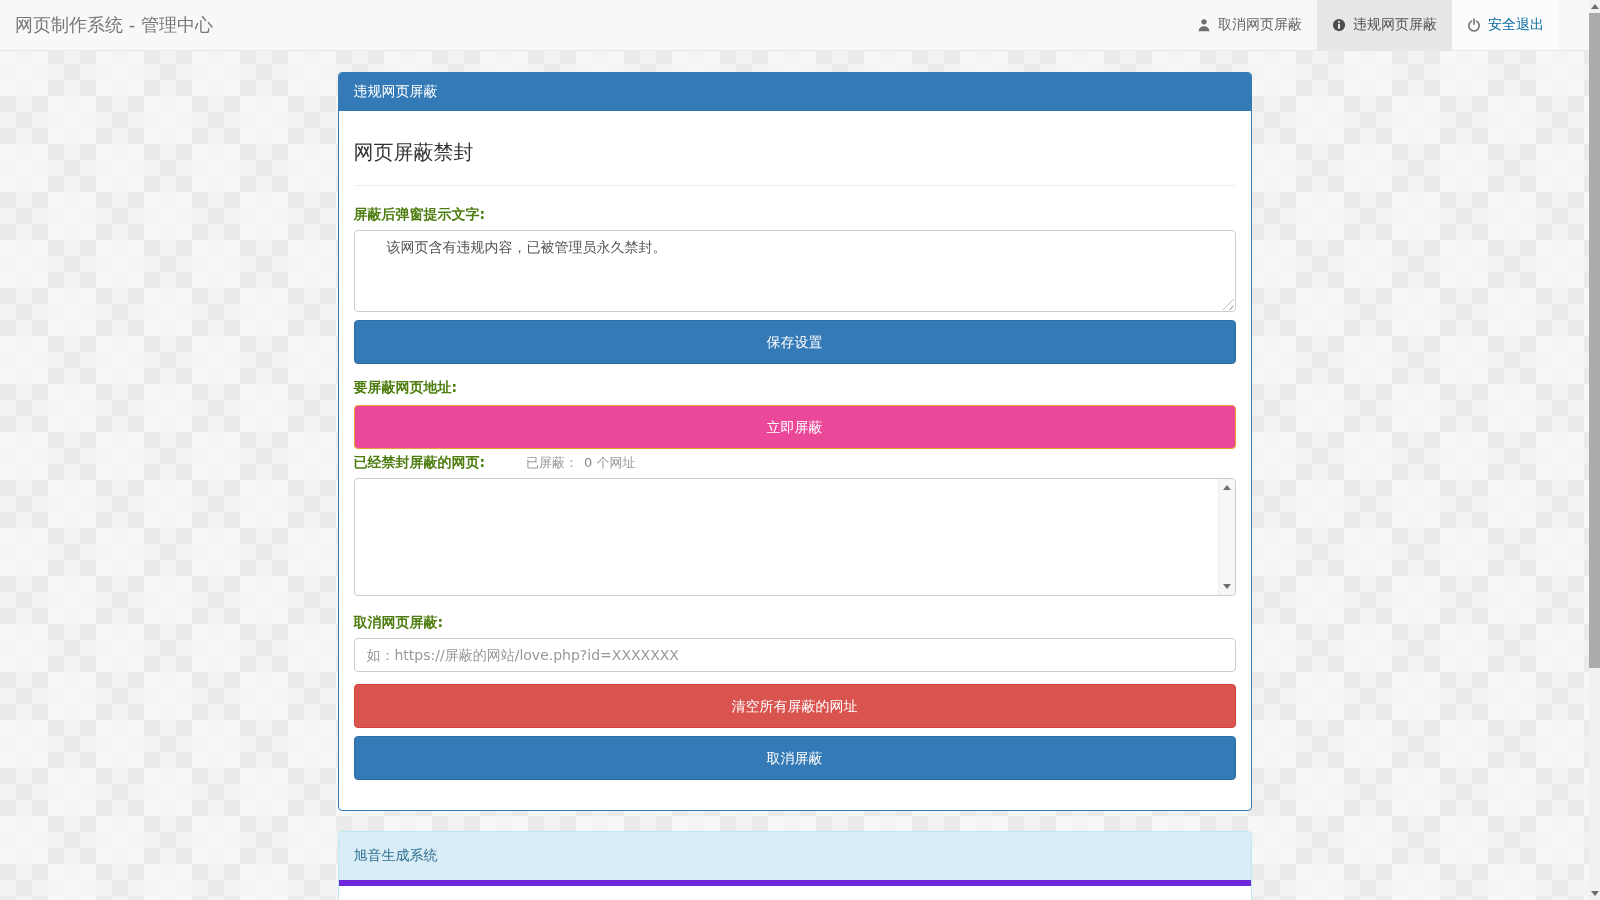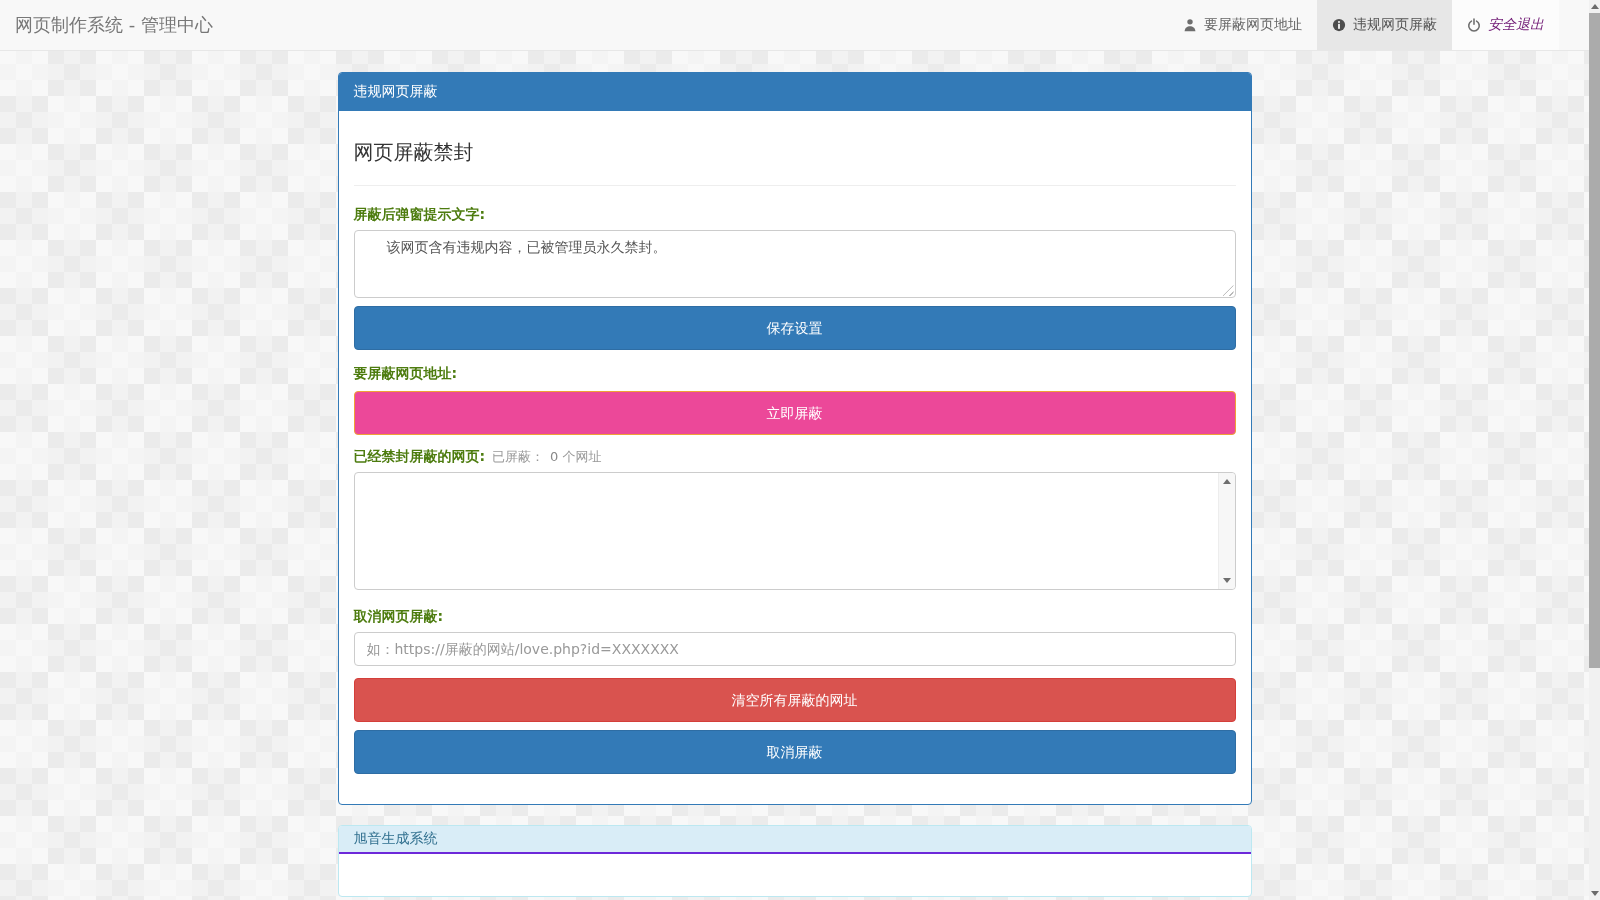--- a/index.html
+++ b/index.html
@@ -23,50 +23,50 @@
   .brand {
     display: flex; align-items: center; padding: 0 15px;
     font-size: 18px; color: #777; text-decoration: none;
   }
   .nav-items { display: flex; list-style: none; margin-right: 30px; }
   .nav-item {
     display: flex; align-items: center; gap: 7px; padding: 0 15px;
     font-size: 14px; color: #666; cursor: pointer; white-space: nowrap;
   }
   .nav-item.active { background: #e7e7e7; color: #555; }
-  .nav-item.logout { background: #fcfcfc; color: #701a75; font-style: italic; }
+  .nav-item.logout { background: #fcfcfc; color: #0369a1; }
   .nav-item svg { display: block; }
 
   
   .content { width: 914px; margin: 21px auto 0; }
 
   .panel-primary { background: #fff; border: 1px solid #337ab7; border-radius: 4px; }
   .panel-primary > .panel-heading {
     background: #337ab7; color: #fff; padding: 10px 15px; font-size: 14px;
     border-radius: 3px 3px 0 0;
   }
   .panel-body { padding: 15px 15px 30px; }
 
   .page-title { font-size: 20px; font-weight: 500; color: #333; margin: 13px 0 0; }
   hr.divider { border: 0; border-top: 1px solid #eee; margin: 19px 0 20px; }
 
   .form-label { display: block; font-weight: 700; font-size: 14px; color: #4d7c0f; margin-bottom: 6px; }
-  .label-row { margin-top: 13px; margin-bottom: 6px; display: flex; align-items: baseline; }
+  .label-row { margin-top: 5px; margin-bottom: 6px; display: flex; align-items: baseline; gap: 34px; }
   .muted-counter { font-weight: 400; font-size: 13px; color: #999; margin-left: 7px; }
   .muted-counter .count { color: #888; margin: 0 4px 0 6px; }
 
   .text-input, .popup-textarea {
     width: 100%; border: 1px solid #ccc; border-radius: 4px;
     padding: 6px 12px; font-size: 14px; color: #555; background: #fff;
     font-family: "DejaVu Sans", "Liberation Sans", sans-serif;
     outline: none; display: block;
   }
   .text-input { height: 34px; }
   .text-input::placeholder { color: #999; opacity: 1; }
-  .popup-textarea { height: 68px; resize: none; line-height: 1.5; padding-left: 32px; }
+  .popup-textarea { height: 82px; resize: none; line-height: 1.5; padding-left: 32px; }
   .textarea-wrap { position: relative; }
   .resize-grip {
     position: absolute; right: 2px; bottom: 2px; width: 11px; height: 11px;
     background: repeating-linear-gradient(135deg, transparent 0 2px, #b9b9b9 2px 3px, transparent 3px 5px);
     clip-path: polygon(100% 0, 100% 100%, 0 100%);
   }
 
   .btn {
     display: block; width: 100%; height: 44px; border: 1px solid transparent;
     border-radius: 4px; font-size: 14px; color: #fff; text-align: center;
@@ -89,22 +89,22 @@
   .vscroll .arr-up, .vscroll .arr-down {
     position: absolute; left: 50%; transform: translateX(-50%);
     width: 0; height: 0; border-left: 4px solid transparent; border-right: 4px solid transparent;
   }
   .vscroll .arr-up   { top: 6px;    border-bottom: 5px solid #6e6e6e; }
   .vscroll .arr-down { bottom: 6px; border-top: 5px solid #6e6e6e; }
 
   
   .panel-info { margin-top: 20px; background: #fff; border: 1px solid #bce8f1; border-radius: 4px; }
   .panel-info > .panel-heading {
-    background: #d9edf7; color: #31708f; padding: 4px 15px; font-size: 14px;
-    border-radius: 3px 3px 0 0; border-bottom: 2px solid #6d28d9;
+    background: #d9edf7; color: #31708f; padding: 15px 15px; font-size: 14px;
+    border-radius: 3px 3px 0 0; border-bottom: 6px solid #6d28d9;
   }
   .panel-info > .panel-body { height: 42px; padding: 15px; }
 
   
   .page-scrollbar {
     position: fixed; top: 0; right: 0; width: 11px; height: 900px; background: #f1f1f1;
   }
   .page-scrollbar .arr-up, .page-scrollbar .arr-down {
     position: absolute; left: 50%; transform: translateX(-50%);
     width: 0; height: 0; border-left: 4px solid transparent; border-right: 4px solid transparent;
@@ -123,21 +123,21 @@
   <div class="navbar">
     <a class="brand">网页制作系统 - 管理中心</a>
     <ul class="nav-items">
       <li class="nav-item">
         <span>
           <svg width="14" height="14" viewBox="0 0 16 16">
               <circle cx="8" cy="4.4" r="3.1" fill="#6e6e6e"></circle>
               <path d="M1.8 15c.4-4 3-5.6 6.2-5.6s5.8 1.6 6.2 5.6z" fill="#6e6e6e"></path>
             </svg>
         </span>
-        <span>要屏蔽网页地址</span>
+        <span>取消网页屏蔽</span>
       </li>
       <li class="nav-item active">
         <span>
           <svg width="14" height="14" viewBox="0 0 16 16">
               <circle cx="8" cy="8" r="7" fill="#4d4d4d"></circle>
               <rect x="6.9" y="3.4" width="2.2" height="2.2" rx="1.1" fill="#fff"></rect>
               <rect x="7" y="6.6" width="2" height="6" rx="0.8" fill="#fff"></rect>
             </svg>
         </span>
         <span>违规网页屏蔽</span>

